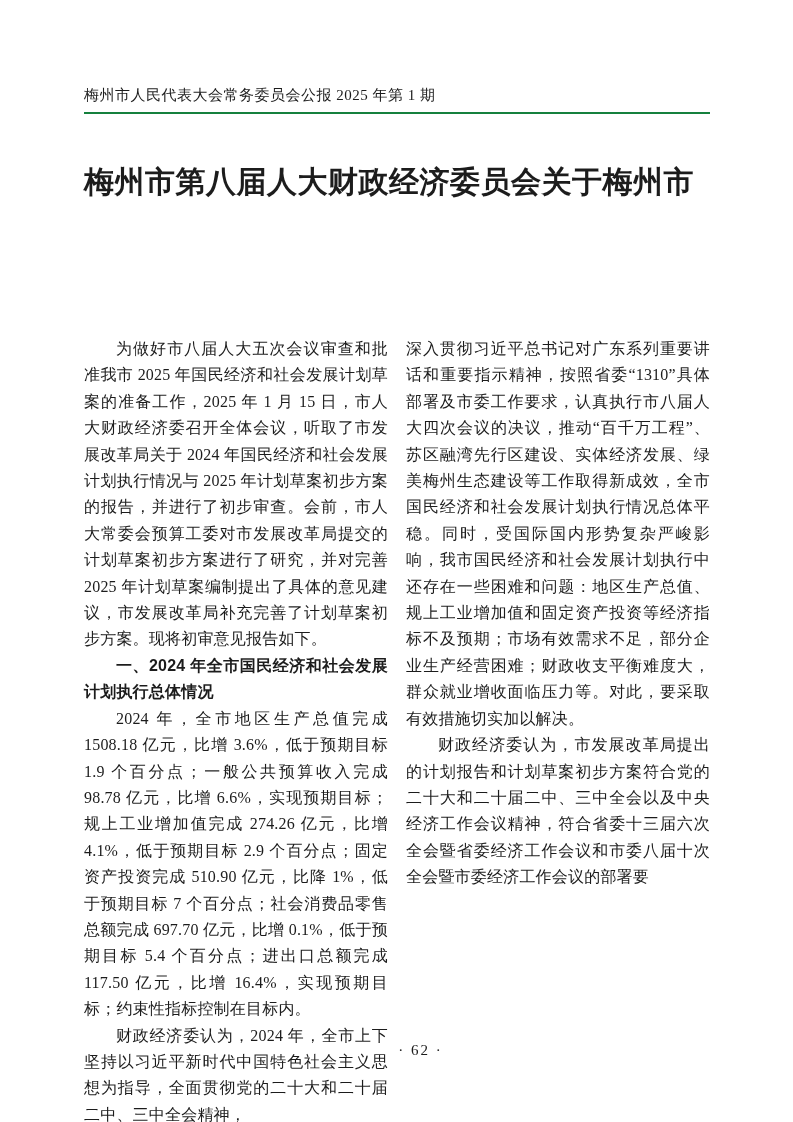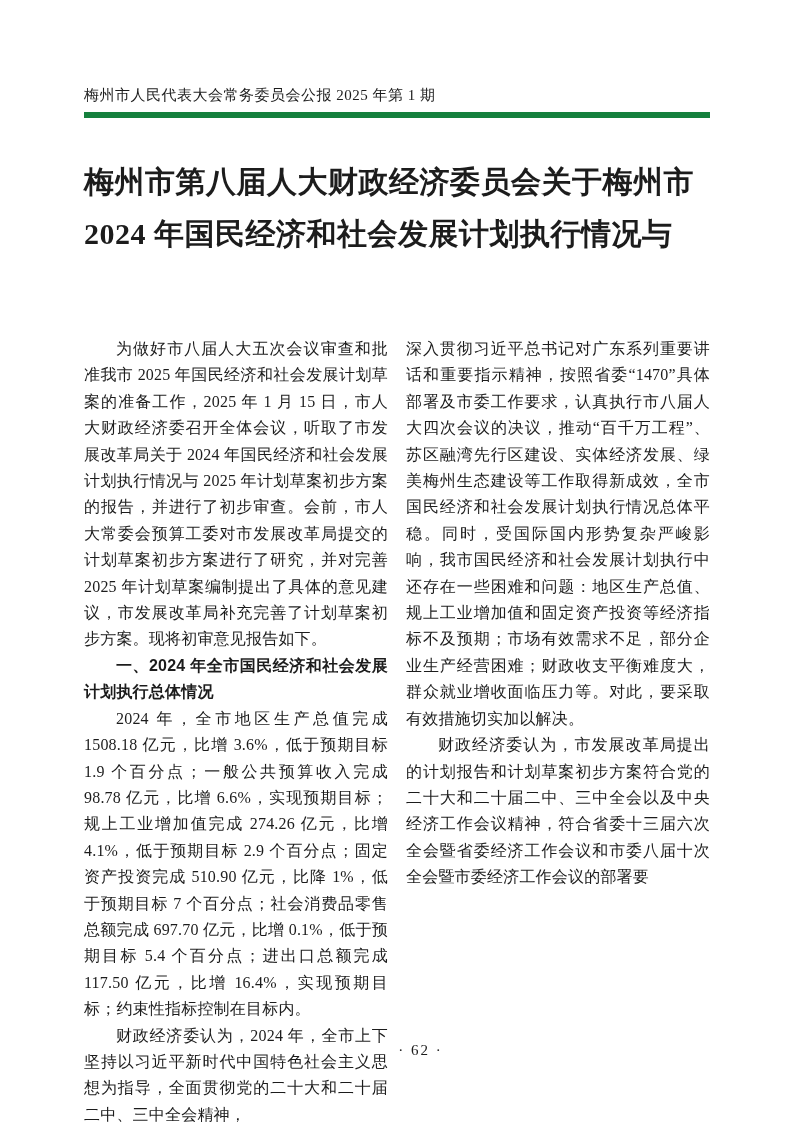--- a/index.html
+++ b/index.html
@@ -18,21 +18,21 @@
     overflow: hidden;
   }
   .doc-header {
     position: absolute;
     top: 86px;
     left: 84px;
     right: 83px;
     font-size: 15px;
     letter-spacing: 0.5px;
     padding-bottom: 7px;
-    border-bottom: 6px solid #15803d;
+    border-bottom: 2px solid #15803d;
     white-space: nowrap;
   }
   .doc-title {
     position: absolute;
     top: 156px;
     left: 84px;
     right: 83px;
     margin: 0;
     text-align: left;
     font-size: 30px;
@@ -84,34 +84,33 @@
 </style>
 </head>
 <body>
 
 <div class="page">
 
   <div class="doc-header">梅州市人民代表大会常务委员会公报  2025 年第 1 期</div>
 
   <h1 class="doc-title">
     <span class="title-line">梅州市第八届人大财政经济委员会关于梅州市</span>
-    <span class="title-line">2024 年国民经济和社会发展计划执行情况与</span>
   </h1>
 
   <main class="columns">
 
     <div class="col">
       <p class="indent">为做好市八届人大五次会议审查和批准我市 2025 年国民经济和社会发展计划草案的准备工作，2025 年 1 月 15 日，市人大财政经济委召开全体会议，听取了市发展改革局关于 2024 年国民经济和社会发展计划执行情况与 2025 年计划草案初步方案的报告，并进行了初步审查。会前，市人大常委会预算工委对市发展改革局提交的计划草案初步方案进行了研究，并对完善 2025 年计划草案编制提出了具体的意见建议，市发展改革局补充完善了计划草案初步方案。现将初审意见报告如下。</p>
       <h2>一、2024 年全市国民经济和社会发展计划执行总体情况</h2>
       <p class="indent">2024 年，全市地区生产总值完成 1508.18 亿元，比增 3.6%，低于预期目标 1.9 个百分点；一般公共预算收入完成 98.78 亿元，比增 6.6%，实现预期目标；规上工业增加值完成 274.26 亿元，比增 4.1%，低于预期目标 2.9 个百分点；固定资产投资完成 510.90 亿元，比降 1%，低于预期目标 7 个百分点；社会消费品零售总额完成 697.70 亿元，比增 0.1%，低于预期目标 5.4 个百分点；进出口总额完成 117.50 亿元，比增 16.4%，实现预期目标；约束性指标控制在目标内。</p>
       <p class="indent">财政经济委认为，2024 年，全市上下坚持以习近平新时代中国特色社会主义思想为指导，全面贯彻党的二十大和二十届二中、三中全会精神，</p>
     </div>
 
     <div class="col">
-      <p>深入贯彻习近平总书记对广东系列重要讲话和重要指示精神，按照省委“1470”具体部署及市委工作要求，认真执行市八届人大四次会议的决议，推动“百千万工程”、苏区融湾先行区建设、实体经济发展、绿美梅州生态建设等工作取得新成效，全市国民经济和社会发展计划执行情况总体平稳。同时，受国际国内形势复杂严峻影响，我市国民经济和社会发展计划执行中还存在一些困难和问题：地区生产总值、规上工业增加值和固定资产投资等经济指标不及预期；市场有效需求不足，部分企业生产经营困难；财政收支平衡难度大，群众就业增收面临压力等。对此，要采取有效措施切实加以解决。</p>
+      <p>深入贯彻习近平总书记对广东系列重要讲话和重要指示精神，按照省委“1310”具体部署及市委工作要求，认真执行市八届人大四次会议的决议，推动“百千万工程”、苏区融湾先行区建设、实体经济发展、绿美梅州生态建设等工作取得新成效，全市国民经济和社会发展计划执行情况总体平稳。同时，受国际国内形势复杂严峻影响，我市国民经济和社会发展计划执行中还存在一些困难和问题：地区生产总值、规上工业增加值和固定资产投资等经济指标不及预期；市场有效需求不足，部分企业生产经营困难；财政收支平衡难度大，群众就业增收面临压力等。对此，要采取有效措施切实加以解决。</p>
       <p class="indent">财政经济委认为，市发展改革局提出的计划报告和计划草案初步方案符合党的二十大和二十届二中、三中全会以及中央经济工作会议精神，符合省委十三届六次全会暨省委经济工作会议和市委八届十次全会暨市委经济工作会议的部署要</p>
     </div>
 
   </main>
 
   <footer class="page-footer">
     <span>· 62 ·</span>
   </footer>
 
 </div>

